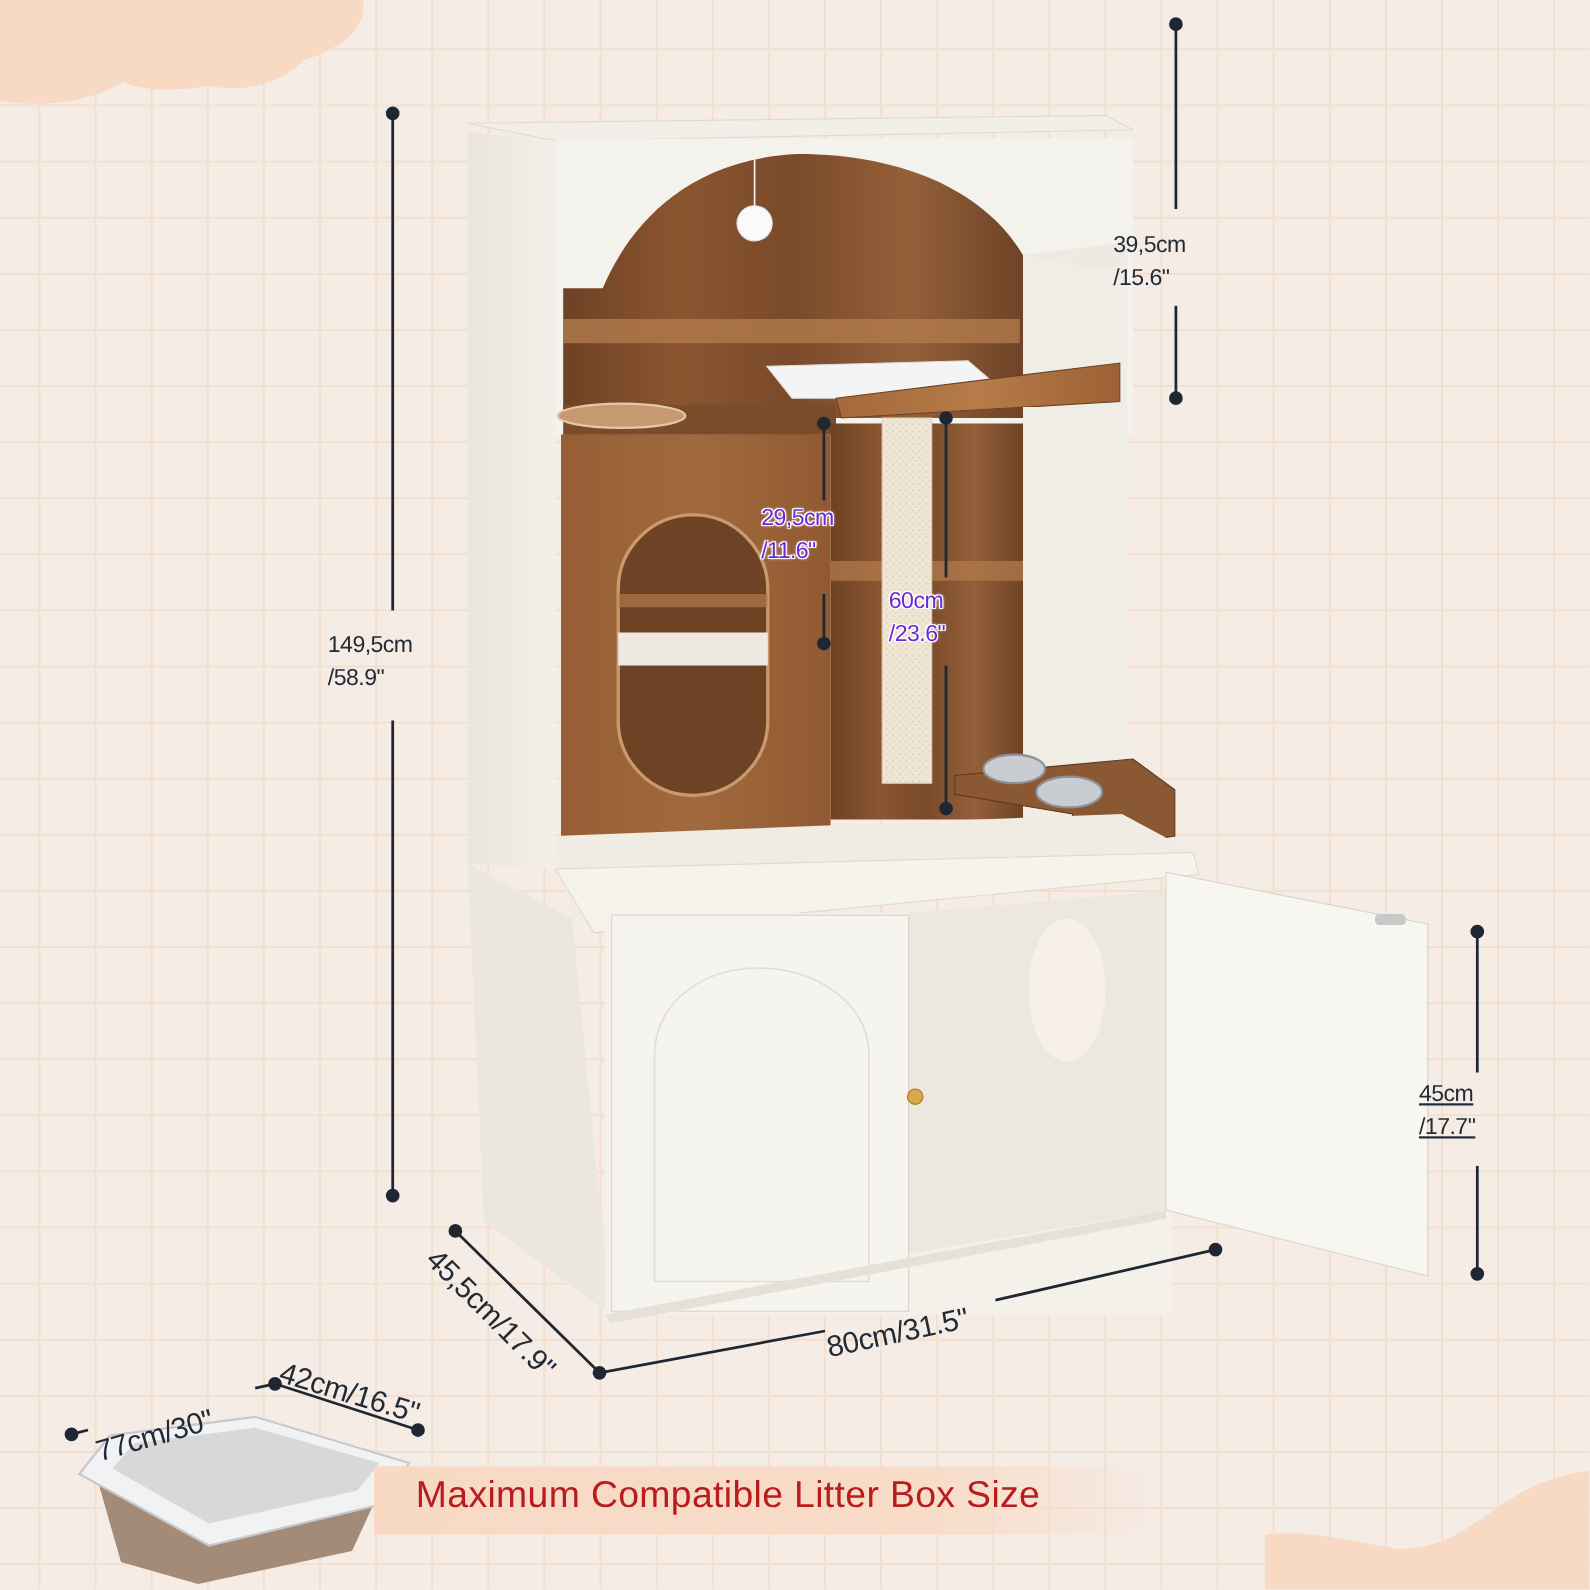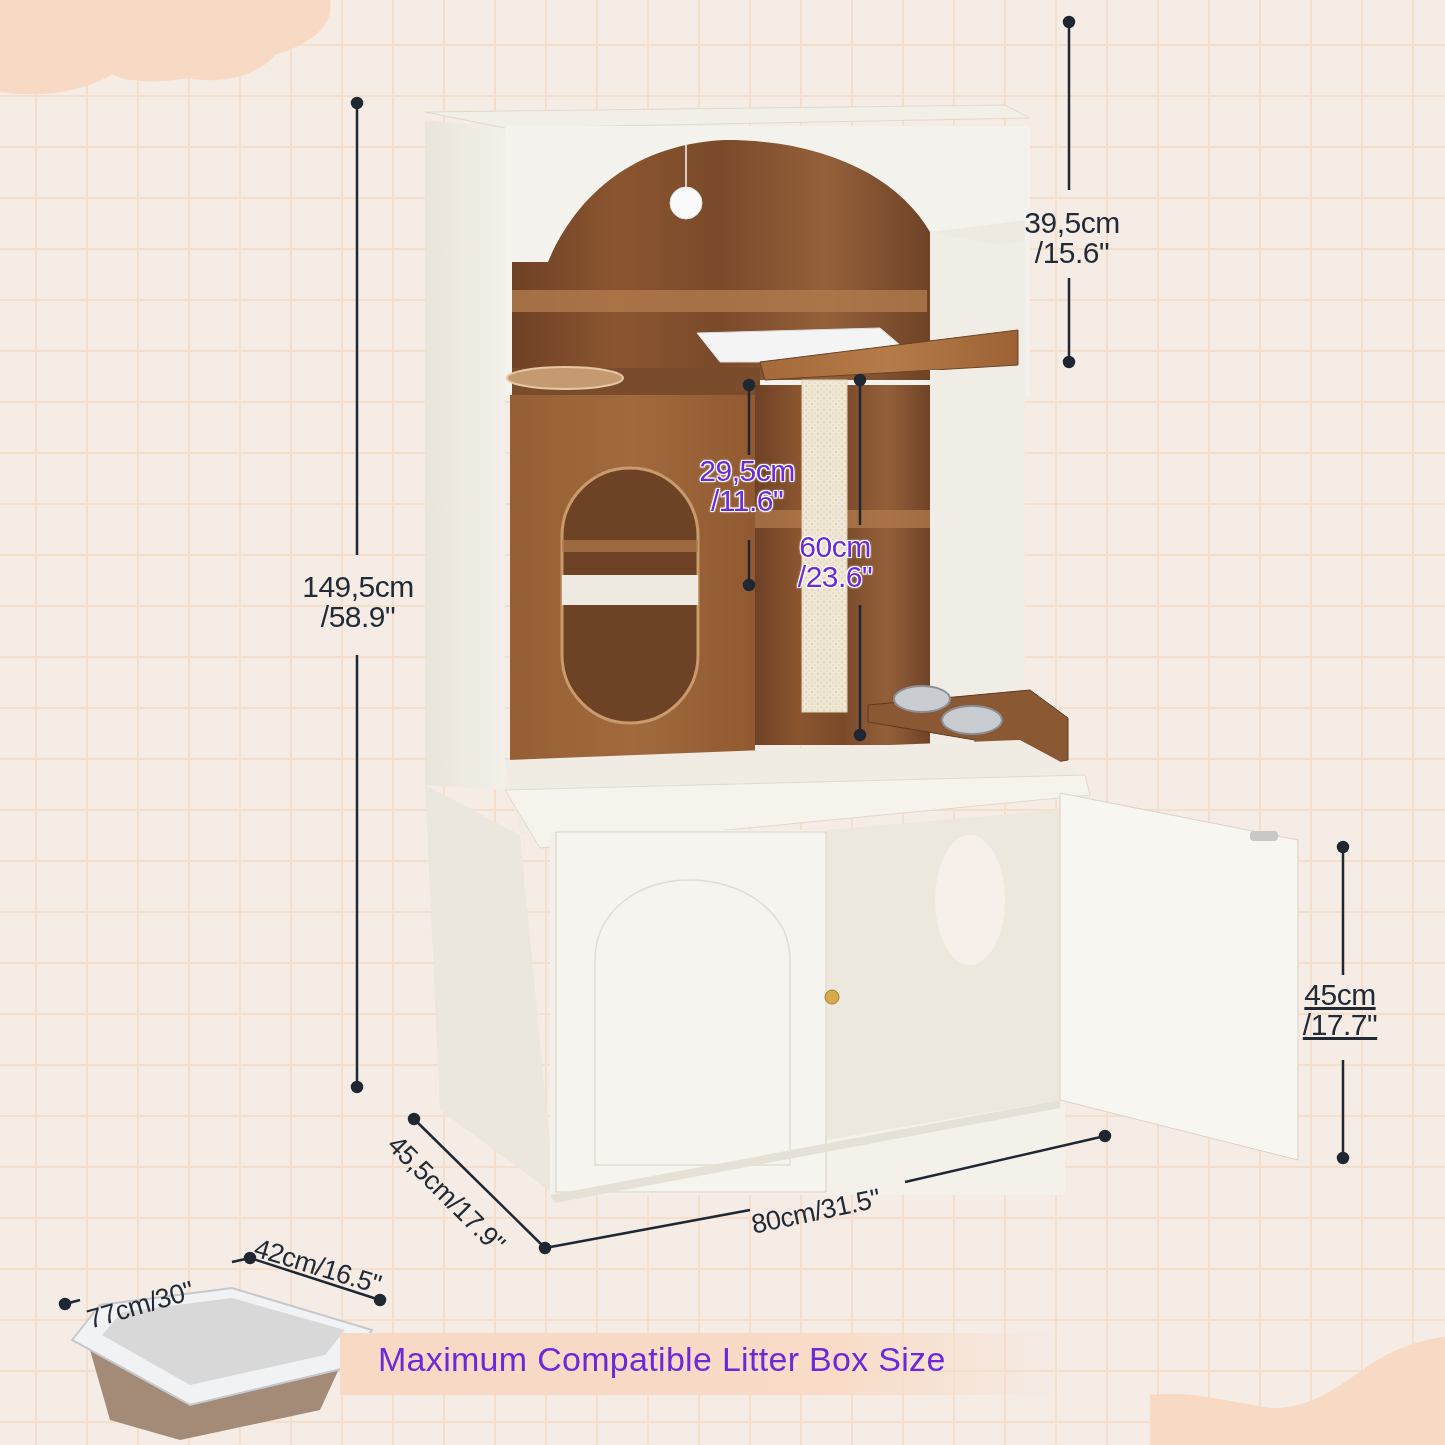--- a/index.html
+++ b/index.html
@@ -5,26 +5,26 @@
   html,body{margin:0;padding:0;}
   body{width:1445px;height:1445px;overflow:hidden;position:relative;
     background-color:#f5ece6;
     background-image:
       linear-gradient(#f3dfcc 2px, transparent 2px),
       linear-gradient(90deg,#f3dfcc 2px, transparent 2px);
     background-size:51px 51px;
     background-position:-16px 44px;
     font-family:"Liberation Sans","DejaVu Sans",sans-serif;color:#1f2733;}
   svg.scene{position:absolute;left:0;top:0;}
-  .dim{position:absolute;font-size:30px;line-height:30px;text-align:center;color:#222a36;letter-spacing:-0.5px;}
+  .dim{position:absolute;font-size:21px;line-height:30px;color:#222a36;letter-spacing:-0.5px;}
   .dim.light{color:#6d28d9;text-shadow:0 0 3px #fff,0 0 3px #fff,1px 1px 0 #fff,-1px -1px 0 #fff,1px -1px 0 #fff,-1px 1px 0 #fff;}
   .rot{position:absolute;font-size:27px;color:#222a36;white-space:nowrap;letter-spacing:-0.5px;transform-origin:left center;}
   .banner{position:absolute;left:340px;top:1333px;width:720px;height:62px;
     background:linear-gradient(90deg,#f7d9c4 0%,#f8dcc8 70%,rgba(248,220,200,0) 100%);}
-  .banner-text{position:absolute;left:378px;top:1340px;font-size:34px;color:#6d28d9;white-space:nowrap;letter-spacing:0.3px;}
+  .banner-text{position:absolute;left:378px;top:1340px;font-size:34px;color:#b91c1c;white-space:nowrap;letter-spacing:0.3px;}
 </style>
 </head>
 <body>
 
 <svg class="scene" width="1445" height="1445">
   <path d="M0,0 L330,0 C335,25 310,45 275,55 C260,75 220,85 190,78 C150,85 120,80 112,74 C85,92 40,98 0,92 Z" fill="#f7d9c4"></path>
   <path d="M1150,1395 C1190,1390 1230,1402 1270,1408 C1330,1410 1360,1360 1410,1345 C1430,1338 1445,1337 1445,1337 L1445,1445 L1150,1445 Z" fill="#f7d9c4"></path>
 </svg>
 
 <svg class="scene" width="1445" height="1445">
@@ -165,21 +165,21 @@
   <div>/58.9"</div>
 </div>
 <div class="dim" style="left:1012px;top:208px;width:120px;">
   <div>39,5cm</div>
   <div>/15.6"</div>
 </div>
 <div class="dim light" style="left:692px;top:456px;width:110px;">
   <div>29,5cm</div>
   <div>/11.6"</div>
 </div>
-<div class="dim light" style="left:785px;top:532px;width:100px;">
+<div class="dim light" style="left:808px;top:532px;width:100px;">
   <div>60cm</div>
   <div>/23.6"</div>
 </div>
 <div class="dim" style="left:1290px;top:980px;width:100px;text-decoration:underline;">
   <div>45cm</div>
   <div>/17.7"</div>
 </div>
 
 <div class="rot" style="left:392px;top:1125px;transform:rotate(45deg);">45,5cm/17.9"</div>
 <div class="rot" style="left:752px;top:1210px;transform:rotate(-12deg);">80cm/31.5"</div>

